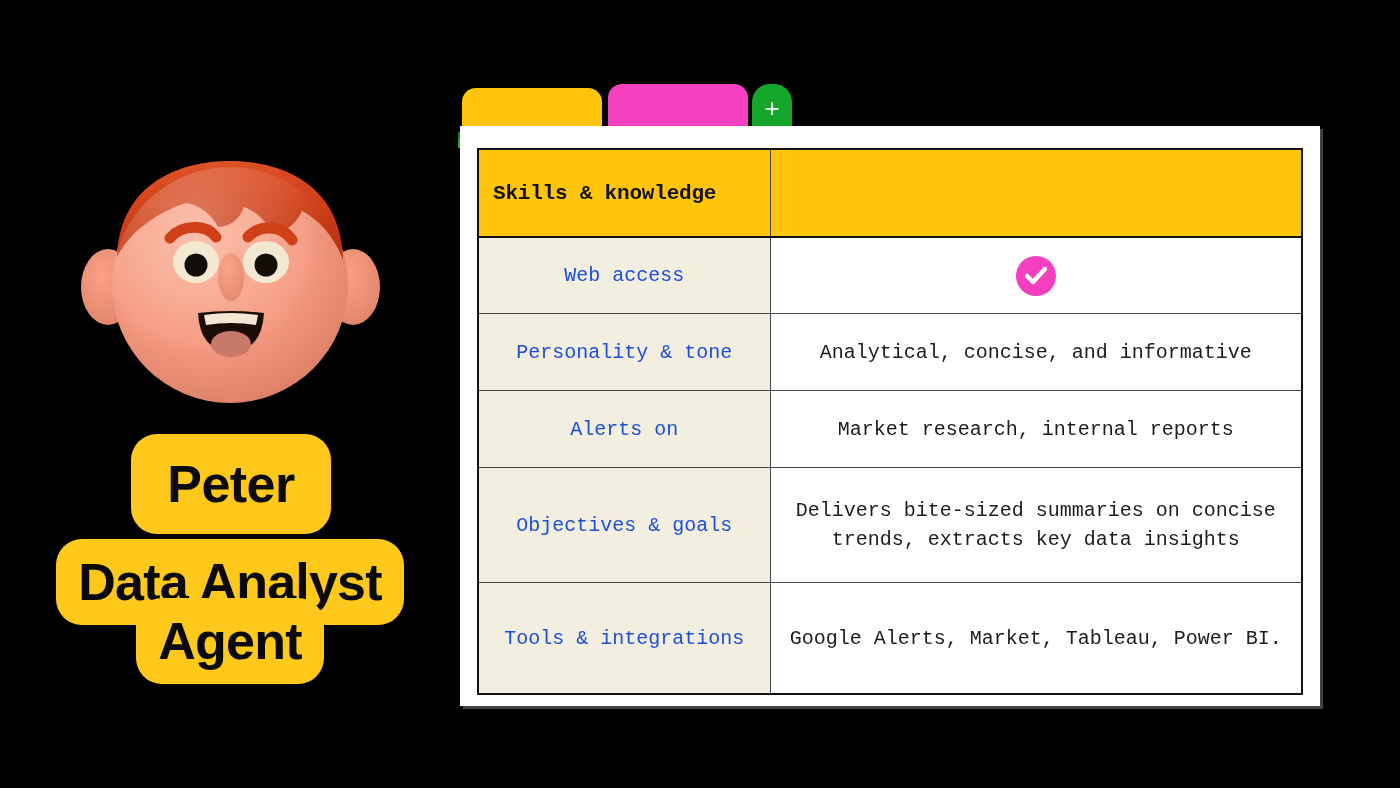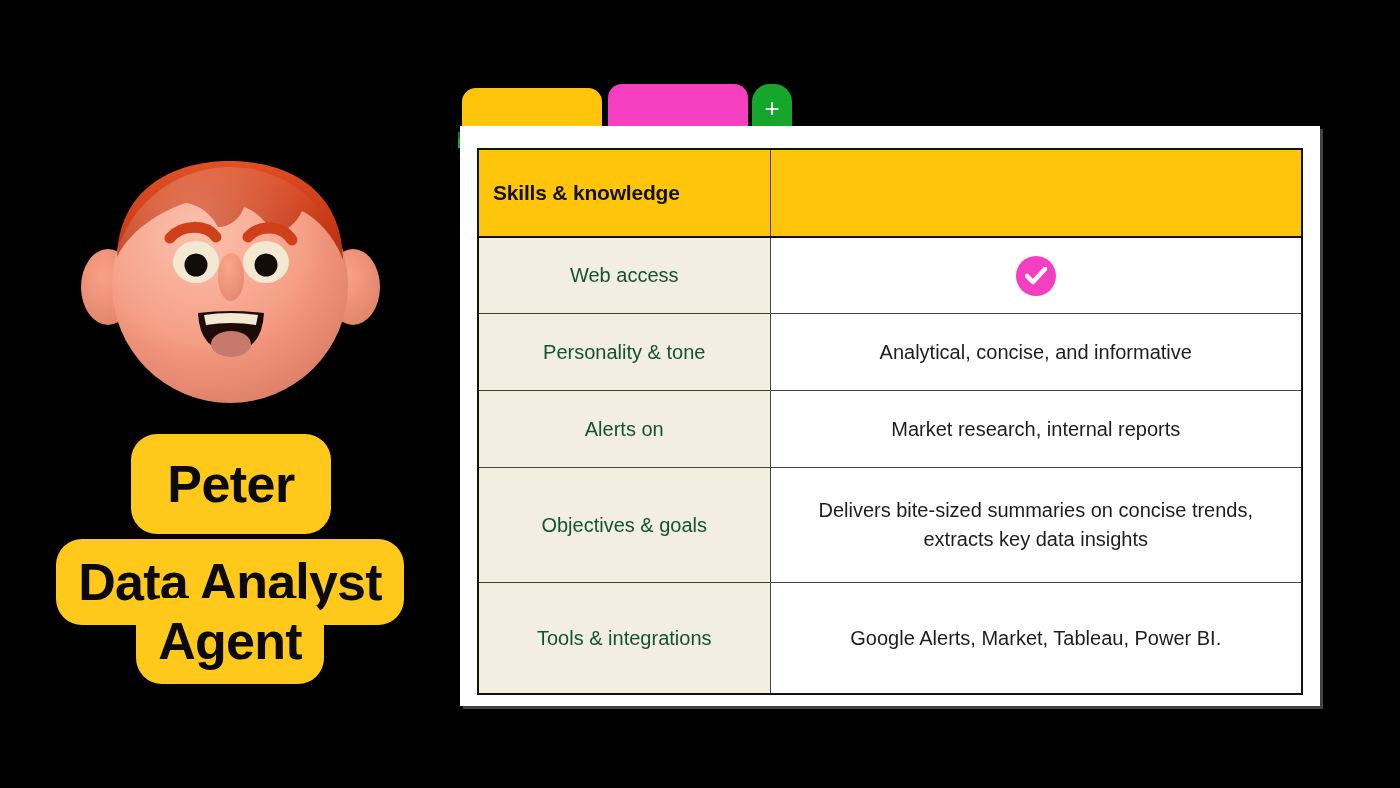--- a/index.html
+++ b/index.html
@@ -147,20 +147,21 @@
     top: 22px;
     width: 824px;
     border-collapse: collapse;
     table-layout: fixed;
     border: 2px solid #121212;
   }
   #spec-table td, #spec-table th {
     border: 1px solid #444444;
     padding: 0 14px;
     vertical-align: middle;
+    font-family: Liberation Mono, monospace;
   }
   #spec-table col.c-label { width: 292px; }
   #spec-table col.c-value { width: 532px; }
 
   #spec-table thead th {
     background: #FFC50A;
     height: 86px;
     border-bottom: 2px solid #121212;
   }
   .hdr-label {
@@ -169,21 +170,21 @@
     color: #121212;
     text-align: left;
     letter-spacing: -0.2px;
   }
   .hdr-blank { }
 
   #spec-table tbody td.cell-label {
     background: #F2EFE0;
     text-align: center;
     font-size: 20px;
-    color: #14532d;
+    color: #1d4ed8;
     font-weight: 400;
   }
   #spec-table tbody td.cell-value {
     background: #ffffff;
     text-align: center;
     font-size: 20px;
     color: #1d1d1d;
     font-weight: 400;
     line-height: 1.45;
   }

